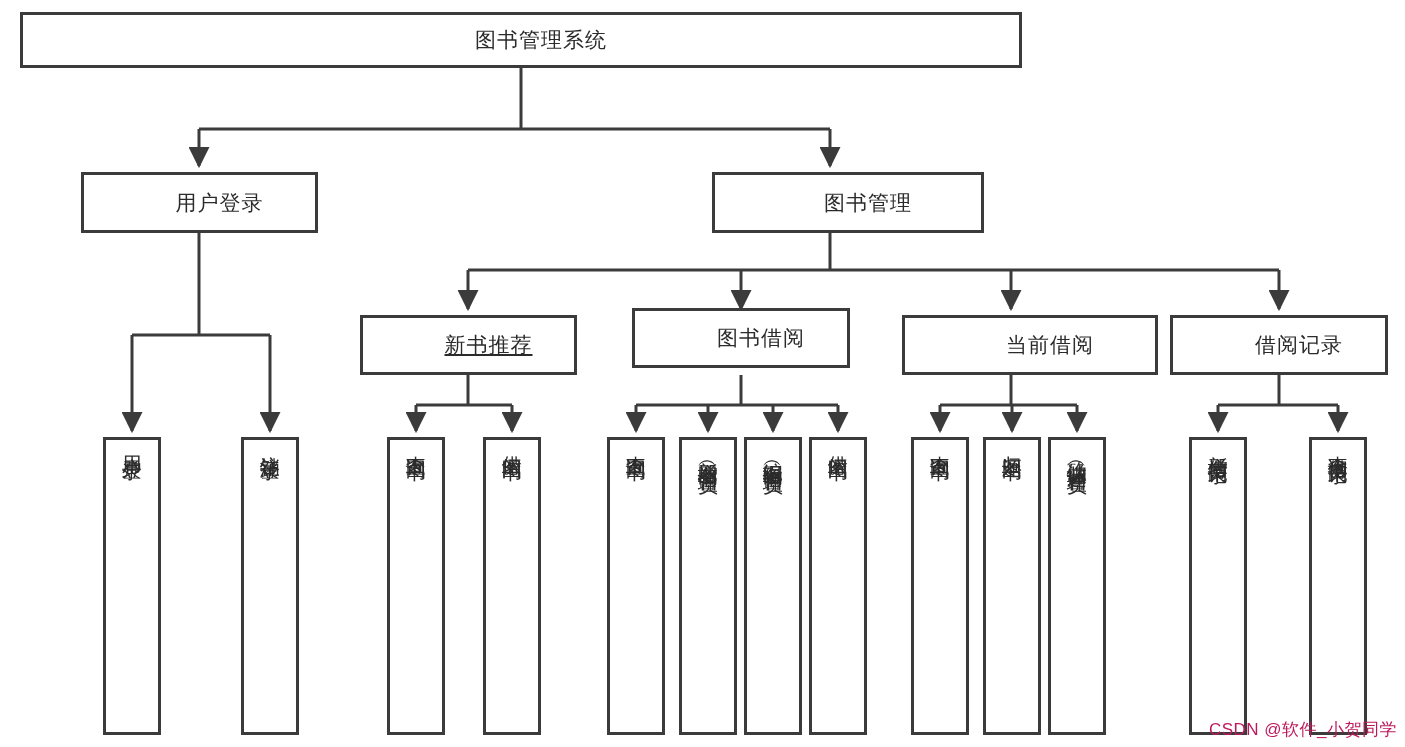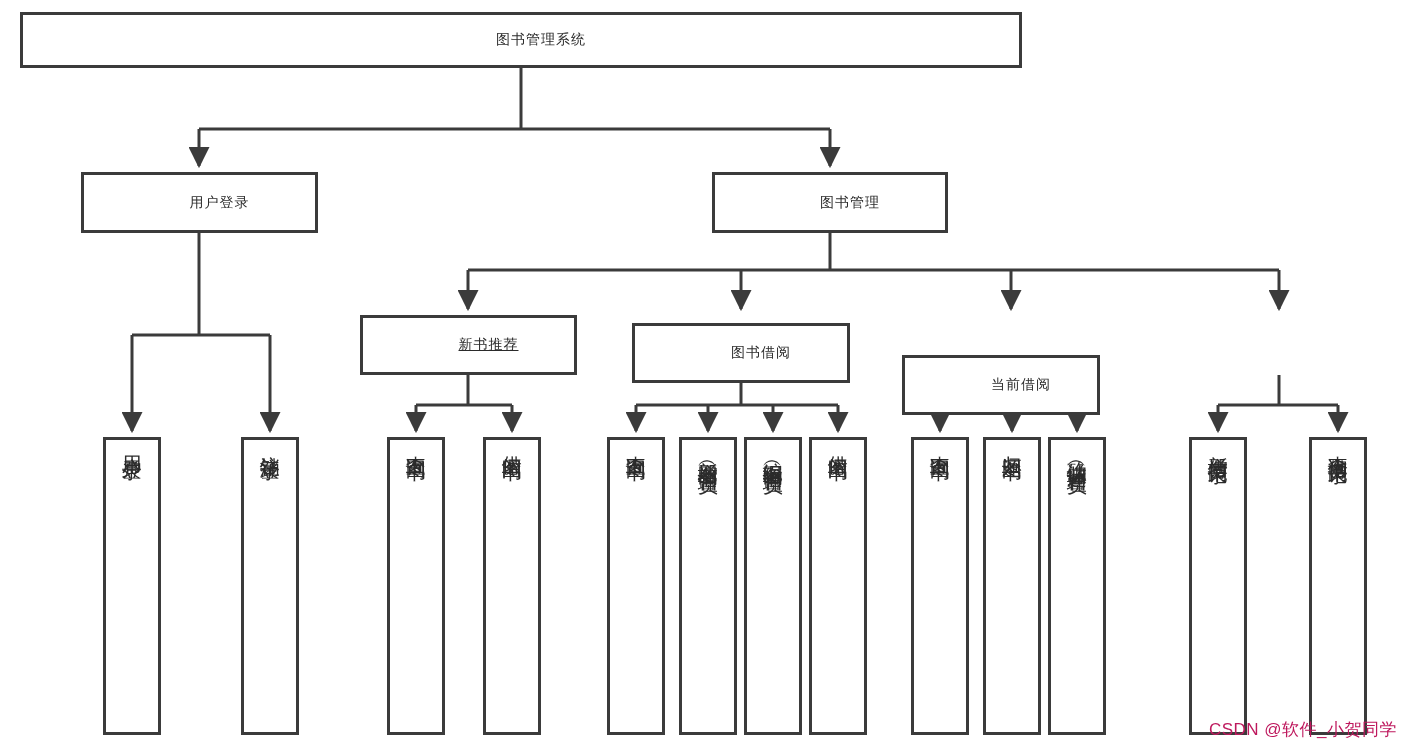--- a/index.html
+++ b/index.html
@@ -14,21 +14,21 @@
   .node{
     position:absolute;
     box-sizing:border-box;
     border:3px solid #3b3b3b;
     background:#ffffff;
     display:flex;
     align-items:center;
     justify-content:center;
     color:#2b2b2b;
   }
-  .node-h{font-size:14px;letter-spacing:1px;padding-left:40px;}
+  .node-h{font-size:21px;letter-spacing:1px;padding-left:40px;}
   .leaf{
     align-items:flex-start;
     justify-content:center;
     border-width:3px;
   }
   .leaf .vtext{
     writing-mode:vertical-rl;
     text-orientation:upright;
     font-size:20px;
     line-height:1.32;
@@ -104,32 +104,35 @@
     </g>
   </svg>
 
   <div class="node node-h" style="left:20px;top:12px;width:1002px;height:56px;">
     <span>图书管理系统</span>
   </div>
 
   <div class="node node-h" style="left:81px;top:172px;width:237px;height:61px;">
     <span>用户登录</span>
   </div>
-  <div class="node node-h" style="left:712px;top:172px;width:236px;height:61px;">
+  <div class="node node-h" style="left:712px;top:172px;width:272px;height:61px;">
     <span>图书管理</span>
   </div>
 
   <div class="node node-h" style="left:360px;top:315px;width:217px;height:60px;text-decoration:underline;">
     <span>新书推荐</span>
   </div>
-  <div class="node node-h" style="left:632px;top:323px;width:218px;height:60px;">
+  <div class="node node-h" style="left:632px;top:308px;width:218px;height:60px;">
     <span>图书借阅</span>
   </div>
-  <div class="node node-h" style="left:902px;top:315px;width:198px;height:60px;margin-top:40px;">
+  <div class="node node-h" style="left:902px;top:315px;width:256px;height:60px;">
     <span>当前借阅</span>
+  </div>
+  <div class="node node-h" style="left:1170px;top:315px;width:218px;height:60px;">
+    <span>借阅记录</span>
   </div>
 
   <div class="node leaf center" style="left:103px;top:437px;width:58px;height:298px;">
     <span class="vtext">用户登录</span>
   </div>
   <div class="node leaf center" style="left:241px;top:437px;width:58px;height:298px;">
     <span class="vtext">注销登录</span>
   </div>
 
   <div class="node leaf center" style="left:387px;top:437px;width:58px;height:298px;">

